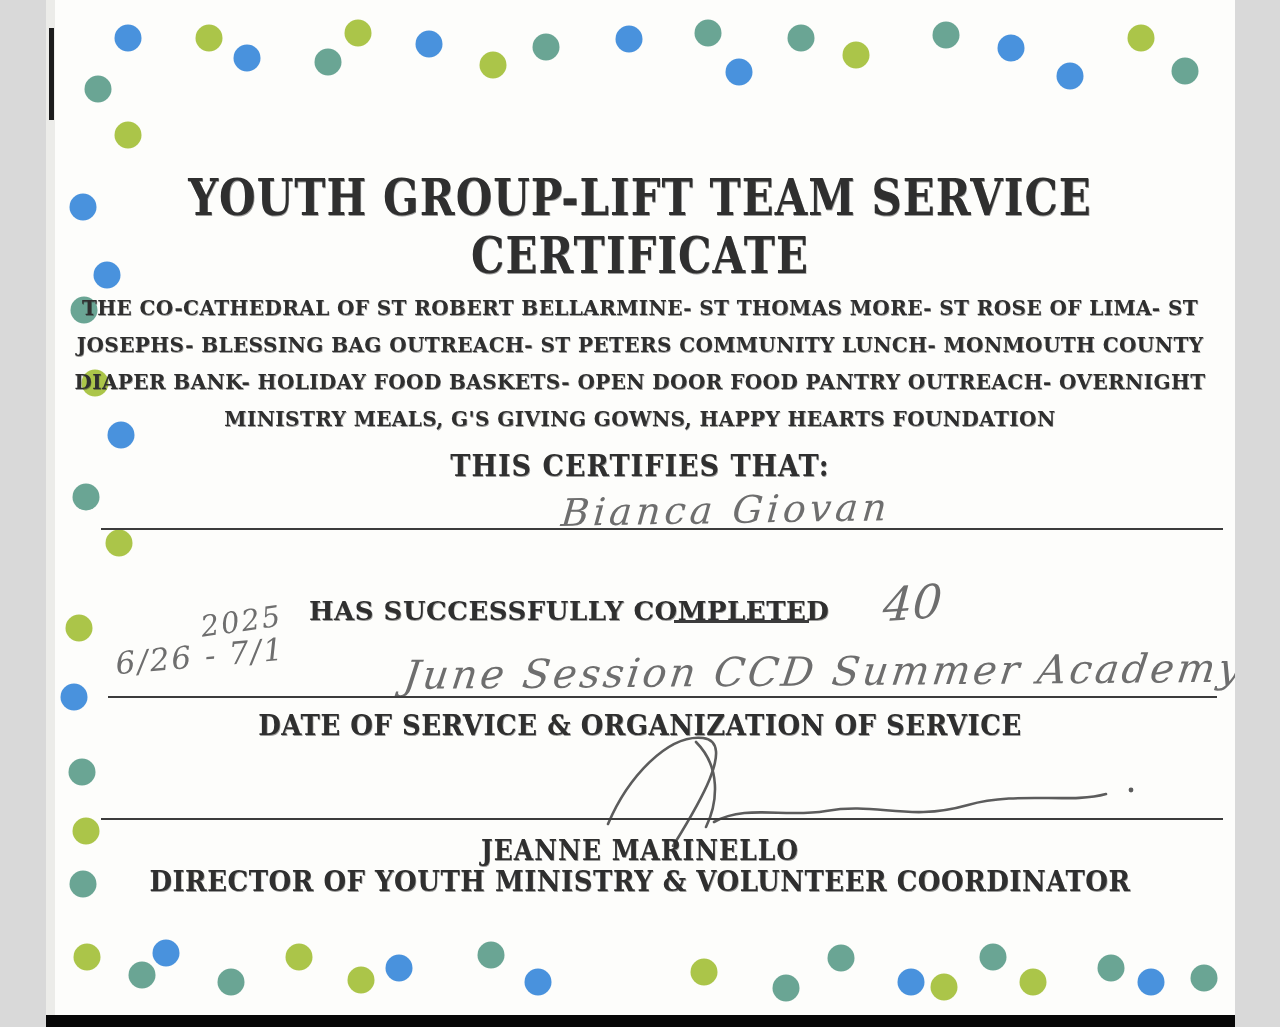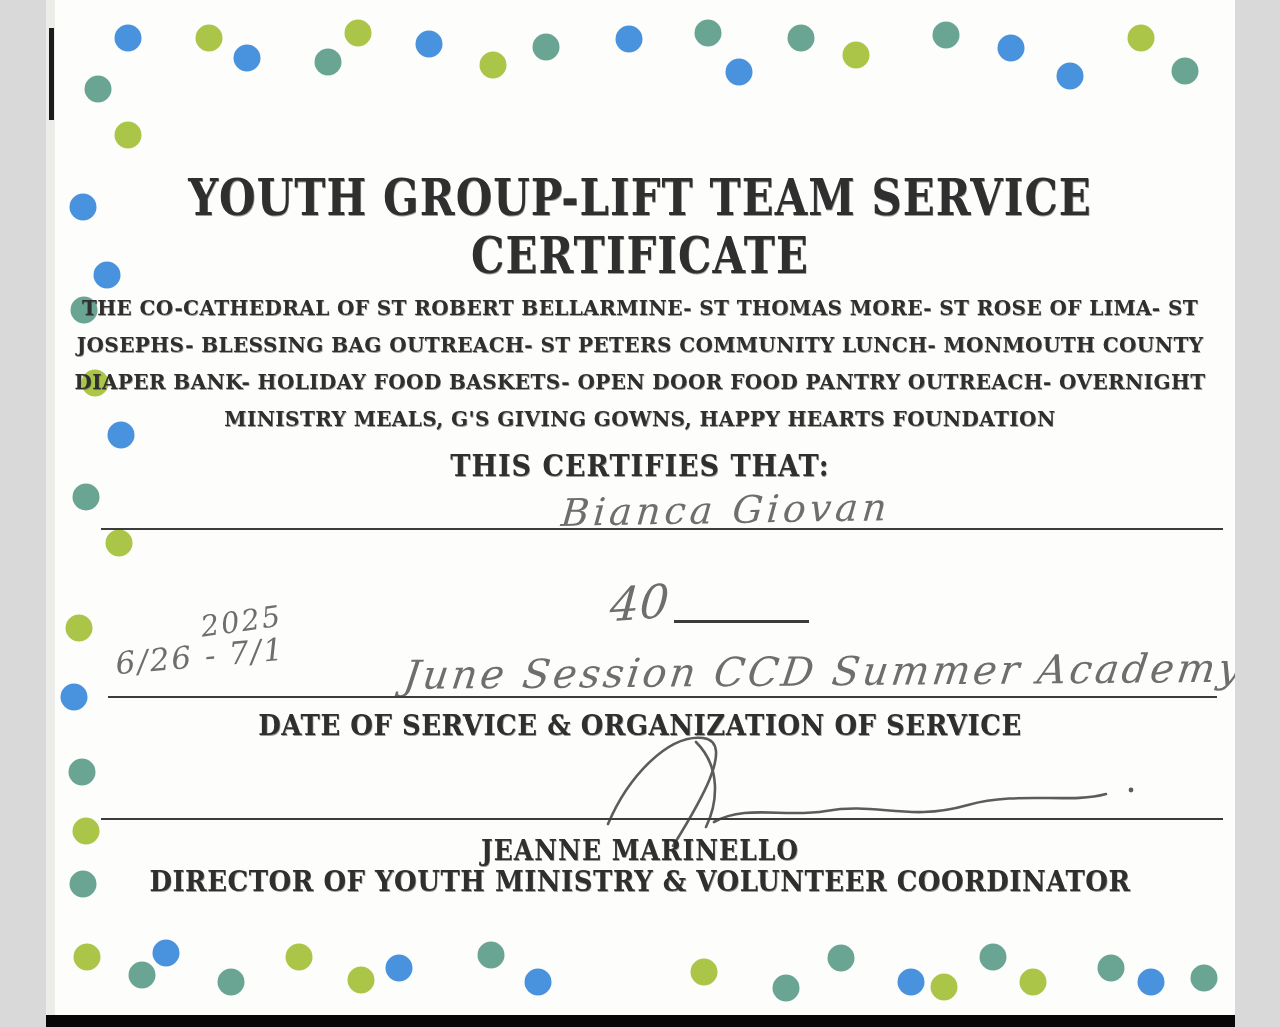--- a/index.html
+++ b/index.html
@@ -176,20 +176,21 @@
   <div class="title printed">YOUTH GROUP-LIFT TEAM SERVICE CERTIFICATE</div>
 
   <div class="orgs printed">THE CO-CATHEDRAL OF ST ROBERT BELLARMINE- ST THOMAS MORE- ST ROSE OF LIMA- ST JOSEPHS- BLESSING BAG OUTREACH- ST PETERS COMMUNITY LUNCH- MONMOUTH COUNTY DIAPER BANK- HOLIDAY FOOD BASKETS- OPEN DOOR FOOD PANTRY OUTREACH- OVERNIGHT MINISTRY MEALS, G'S GIVING GOWNS, HAPPY HEARTS FOUNDATION</div>
 
   <div class="certifies printed">THIS CERTIFIES THAT:</div>
 
   <div class="hand hand-name">Bianca Giovan</div>
   <div class="rule rule-name"></div>
 
   <div class="completed-row">
+    <span class="printed">HAS SUCCESSFULLY COMPLETED</span>
     <span class="hand hours-value">40</span>
   </div>
   <div class="rule-hours"></div>
 
   <div class="hand date-block">
     <div class="date-year">2025</div>
     <div class="date-range">6/26 - 7/1</div>
   </div>
 
   <div class="hand hand-org">June Session CCD Summer Academy</div>

